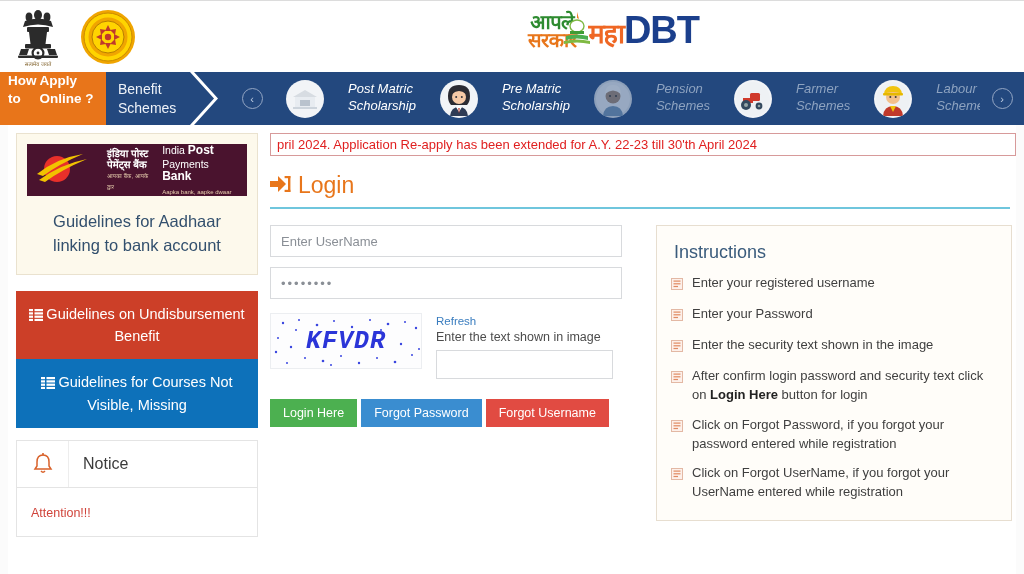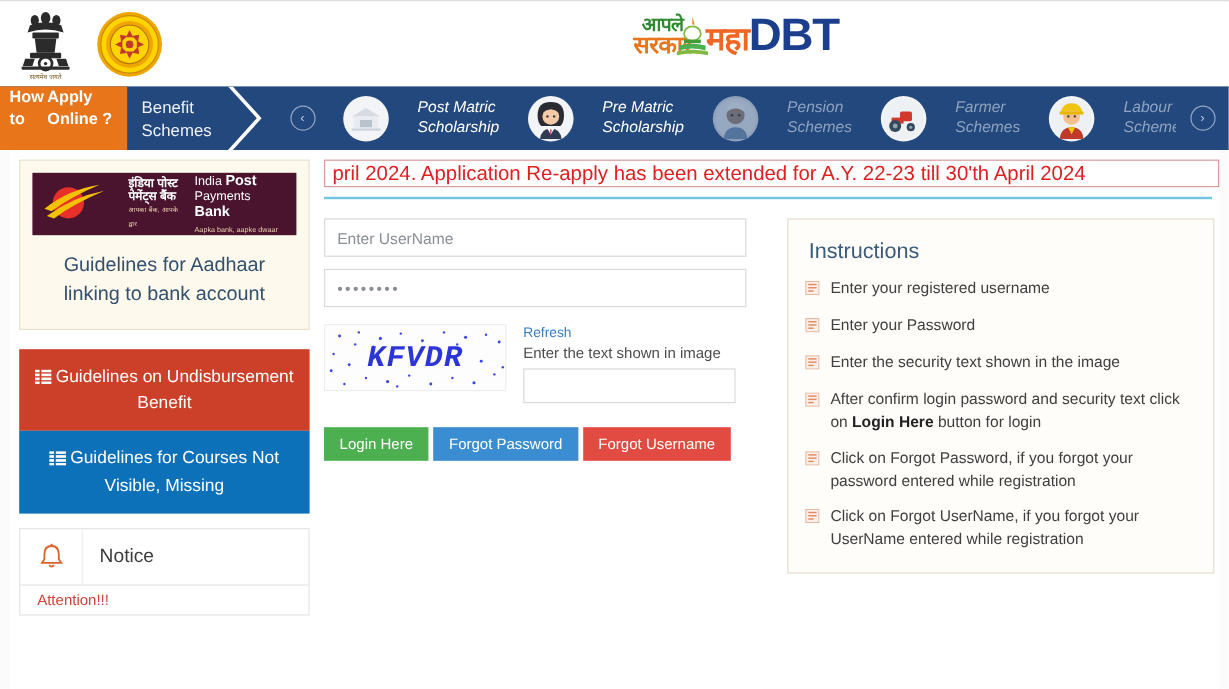--- a/index.html
+++ b/index.html
@@ -15,21 +15,21 @@
   .top-header {
     position: absolute; left: 0; top: 0; width: 1024px; height: 72px;
     background: #ffffff; border-top: 1px solid #dcdcdc;
   }
   .emblem-wrap { position: absolute; left: 12px; top: 5px; display: flex; align-items: center; gap: 16px; }
   .emblem-ashoka { width: 52px; height: 62px; position: relative; }
   .emblem-seal { width: 56px; height: 56px; }
 
   .brand-wrap { position: absolute; left: 528px; top: 8px; display: flex; align-items: center; gap: 12px; }
   .aaple { display: flex; flex-direction: column; align-items: center; line-height: 1; position: relative; }
-  .aaple-l1 { font-size: 16px; font-weight: bold; color: #2e8b30; letter-spacing: -0.5px; }
+  .aaple-l1 { font-size: 20px; font-weight: bold; color: #2e8b30; letter-spacing: -0.5px; }
   .aaple-l2 { font-size: 20px; font-weight: bold; color: #e8761b; letter-spacing: -0.5px; margin-top: -2px; }
   .aaple-dome { position: absolute; right: -20px; top: -2px; width: 34px; height: 38px; }
   .mahadbt { display: flex; align-items: baseline; }
   .maha { font-size: 27px; font-weight: bold; color: #ef6724; letter-spacing: -1px; }
   .dbt { font-size: 38px; font-weight: bold; color: #1b3f8c; letter-spacing: -1px; position: relative; }
   .rupee-dot {
     position: absolute; left: -6px; top: 6px; width: 24px; height: 24px; border-radius: 50%;
     background: #f4921e; color: #fff; font-size: 15px; font-weight: bold;
     display: flex; align-items: center; justify-content: center; z-index: -1;
   }
@@ -93,30 +93,30 @@
   .gl-red { background: #cc3f28; margin-top: 16px; }
   .gl-blue { background: #0d71ba; }
   .gl-ic { display: inline-block; margin-right: 3px; vertical-align: -2px; }
   .notice-card { border: 1px solid #e4e4e4; margin-top: 12px; }
   .notice-head { display: flex; align-items: center; height: 46px; }
   .notice-bell {
     width: 52px; display: flex; align-items: center; justify-content: center;
     color: #d9622b; font-size: 21px; border-right: 1px solid #ededed; height: 100%;
   }
   .notice-title { padding-left: 14px; font-size: 16px; color: #3b3b3b; }
-  .notice-body { border-top: 1px solid #e4e4e4; padding: 3px 14px; }
+  .notice-body { border-top: 1px solid #e4e4e4; padding: 15px 14px; }
   .notice-attn { color: #d0443b; font-size: 12.5px; }
 
   
   .main { position: absolute; left: 262px; top: 8px; width: 746px; }
   .marquee-box {
     border: 1px solid #d79a9a; height: 23px; display: flex; align-items: center;
     padding: 0 6px; overflow: hidden;
   }
-  .marquee-txt { color: #e02020; font-size: 17px; white-space: nowrap; text-align: center; }
+  .marquee-txt { color: #e02020; font-size: 13px; white-space: nowrap; text-align: center; }
 
   .login-head { display: flex; align-items: center; gap: 7px; margin-top: 16px; }
   .login-icon { color: #e8761b; font-size: 20px; line-height: 1; }
   .login-title { color: #e8761b; font-size: 23px; }
   .login-rule { height: 2px; background: #6fc6dd; margin-top: 8px; width: 740px; }
 
   .applicant-title { color: #355b84; font-size: 19px; margin-top: 20px; }
 
   .cols { display: flex; gap: 0; margin-top: 16px; }
   .form-col { width: 356px; }
@@ -432,20 +432,31 @@
         </div>
       </div>
     </div>
 
     <div class="main">
 
       <div class="marquee-box">
         <span class="marquee-txt">pril 2024. Application Re-apply has been extended for A.Y. 22-23 till 30'th April 2024</span>
       </div>
 
+      <div class="login-head">
+        <span class="login-icon">
+          <svg width="21" height="18" viewBox="0 0 21 18">
+            <path d="M0 6 h8 v-5 l8 8 l-8 8 v-5 h-8 z" fill="#e8761b"></path>
+            <rect x="18" y="1" width="2.4" height="16" fill="#e8761b"></rect>
+            <rect x="14.6" y="1" width="5.8" height="2.2" fill="#e8761b"></rect>
+            <rect x="14.6" y="14.8" width="5.8" height="2.2" fill="#e8761b"></rect>
+          </svg>
+        </span>
+        <span class="login-title">Login</span>
+      </div>
       <div class="login-rule"></div>
 
 
       <div class="cols">
 
         <div class="form-col">
           <input class="inp" type="text" placeholder="Enter UserName" style="">
           <input class="inp pwd" type="text" value="••••••••" style="">
 
           <div class="cap-row">

